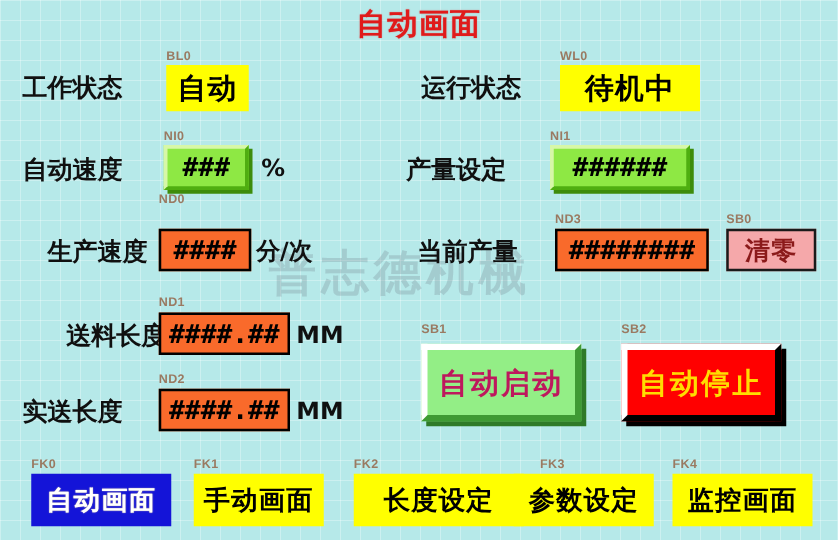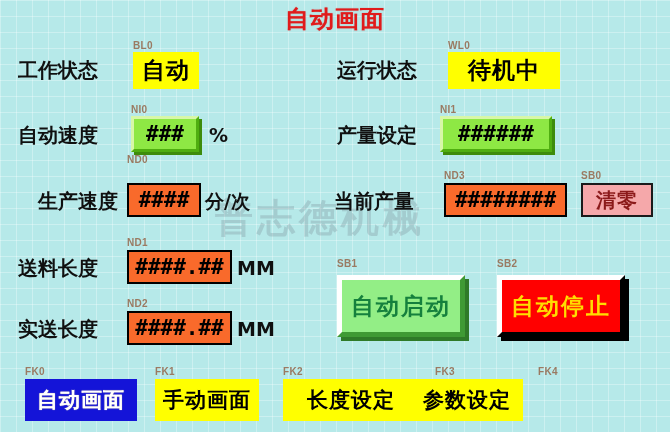--- a/index.html
+++ b/index.html
@@ -129,21 +129,21 @@
     background: #f5a8aa;
     color: #8b1a1a;
     font-size: 20px;
     border: 2px solid #1a1a1a;
     letter-spacing: 1px;
   }
 
   
   .btn-green-big {
     background: #93ee86;
-    color: #15803d;
+    color: #be185d;
     font-size: 23px;
     letter-spacing: 2px;
     border-top: 5px solid #ffffff;
     border-left: 5px solid #ffffff;
     border-right: 5px solid #3f9a34;
     border-bottom: 5px solid #3f9a34;
     box-shadow: 4px 4px 0 0 #2f7a28;
   }
 
   
@@ -196,37 +196,37 @@
   <div class="abs tag" style="left:448px; top:40px;">WL0</div>
   <div class="abs vbox box-yellow" style="left:448px; top:52px; width:112px; height:37px;">待机中</div>
   <div class="abs field-label" style="left:337px; top:58px;">运行状态</div>
 
   <div class="abs tag" style="left:131px; top:104px;">NI0</div>
   <div class="abs field-label" style="left:18px; top:123px;">自动速度</div>
   <div class="abs vbox box-green3d" style="left:131px; top:116px; width:68px; height:36px;">###</div>
   <div class="abs unit" style="left:209px; top:124px;">%</div>
 
   <div class="abs tag" style="left:440px; top:104px;">NI1</div>
-  <div class="abs field-label" style="left:337px; top:123px;">产量设定</div>
+  <div class="abs field-label" style="left:325px; top:123px;">产量设定</div>
   <div class="abs vbox box-green3d" style="left:440px; top:116px; width:112px; height:36px;">######</div>
 
   <div class="abs tag" style="left:127px; top:154px;">ND0</div>
   <div class="abs field-label" style="left:18px; top:189px;padding-left:20px;">生产速度</div>
   <div class="abs vbox box-orange" style="left:127px; top:183px; width:74px; height:34px;">####</div>
   <div class="abs unit" style="left:205px; top:190px;">分/次</div>
 
   <div class="abs tag" style="left:444px; top:170px;">ND3</div>
   <div class="abs field-label" style="left:334px; top:189px;">当前产量</div>
   <div class="abs vbox box-orange" style="left:444px; top:183px; width:123px; height:34px;">########</div>
 
   <div class="abs tag" style="left:581px; top:170px;">SB0</div>
   <div class="abs vbox btn-pink" style="left:581px; top:183px; width:72px; height:34px;">清零</div>
 
   <div class="abs tag" style="left:127px; top:237px;">ND1</div>
-  <div class="abs field-label" style="left:18px; top:256px;">送料长度</div>
+  <div class="abs field-label" style="left:18px; top:256px;padding-left:35px;">送料长度</div>
   <div class="abs vbox box-orange" style="left:127px; top:250px; width:105px; height:34px;">####.##</div>
   <div class="abs unit" style="left:237px; top:257px;">MM</div>
 
   <div class="abs tag" style="left:337px; top:258px;">SB1</div>
   <div class="abs vbox btn-green-big" style="left:337px; top:275px; width:128px; height:62px;">自动启动</div>
 
   <div class="abs tag" style="left:497px; top:258px;">SB2</div>
   <div class="abs vbox btn-red-big" style="left:497px; top:275px; width:128px; height:62px;">自动停止</div>
 
   <div class="abs tag" style="left:127px; top:298px;">ND2</div>
@@ -236,18 +236,19 @@
 
   <div class="abs tag" style="left:25px; top:366px;">FK0</div>
   <div class="abs fkey fkey-active" style="left:25px; top:379px; width:112px; height:42px;">自动画面</div>
 
   <div class="abs tag" style="left:155px; top:366px;">FK1</div>
   <div class="abs fkey fkey-idle" style="left:155px; top:379px; width:104px; height:42px;">手动画面</div>
 
   <div class="abs tag" style="left:283px; top:366px;">FK2</div>
   <div class="abs fkey fkey-idle" style="left:283px; top:379px; width:136px; height:42px;">长度设定</div>
 
-  <div class="abs tag" style="left:411px; top:366px;padding-left:24px;">FK3</div>
+  <div class="abs tag" style="left:432px; top:366px;">FK3</div>
   <div class="abs fkey fkey-idle" style="left:411px; top:379px; width:112px; height:42px;">参数设定</div>
 
   <div class="abs tag" style="left:538px; top:366px;">FK4</div>
+  <div class="abs fkey fkey-idle" style="left:538px; top:379px; width:112px; height:42px;">监控画面</div>
 
 </div>
 
 </body></html>

